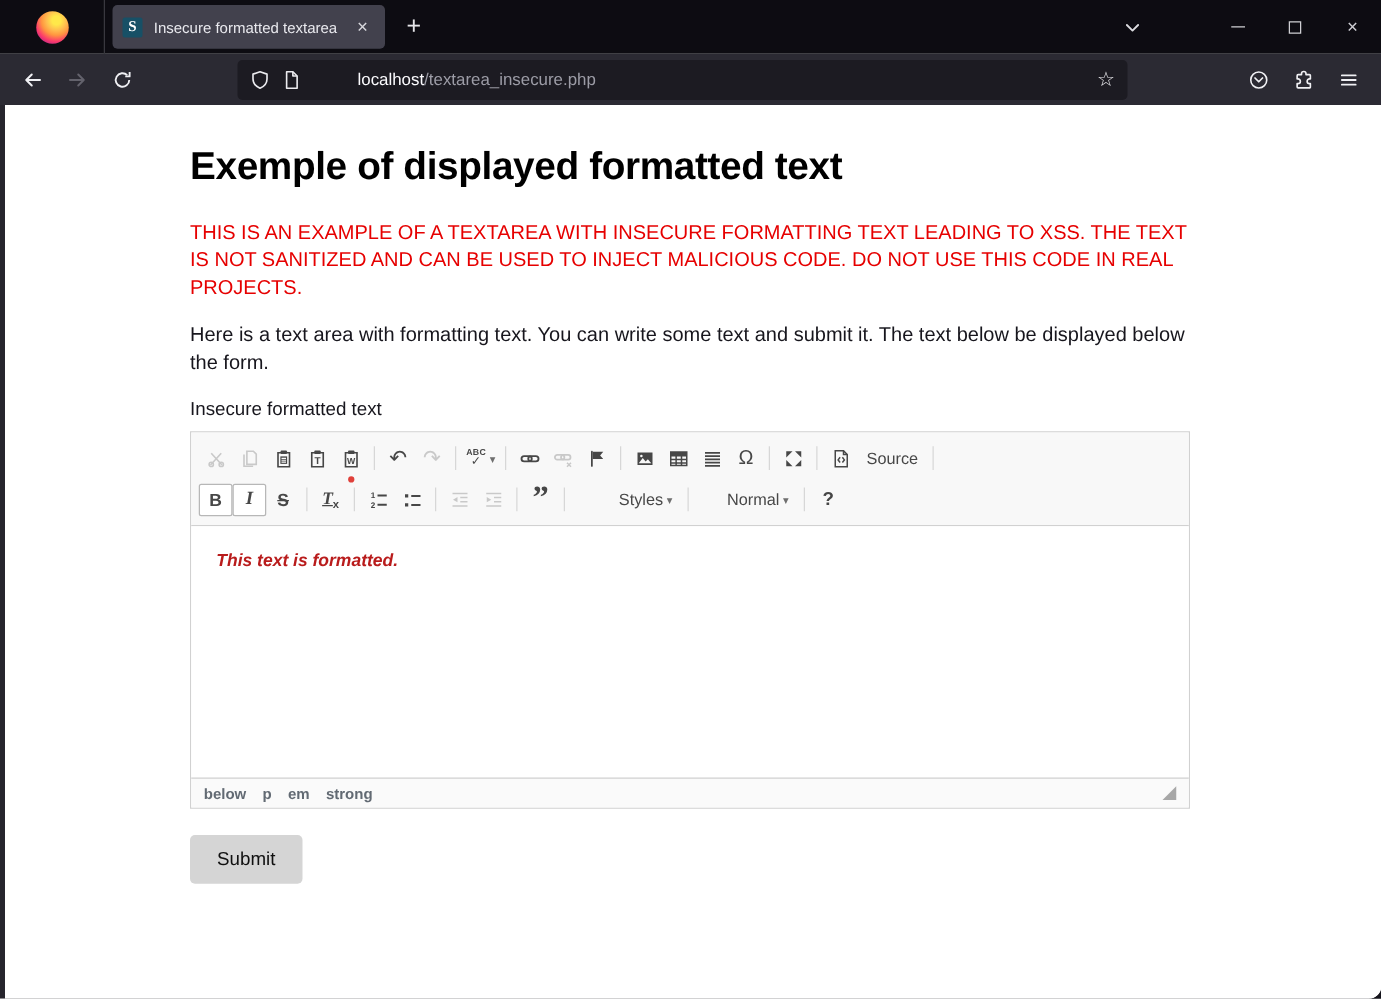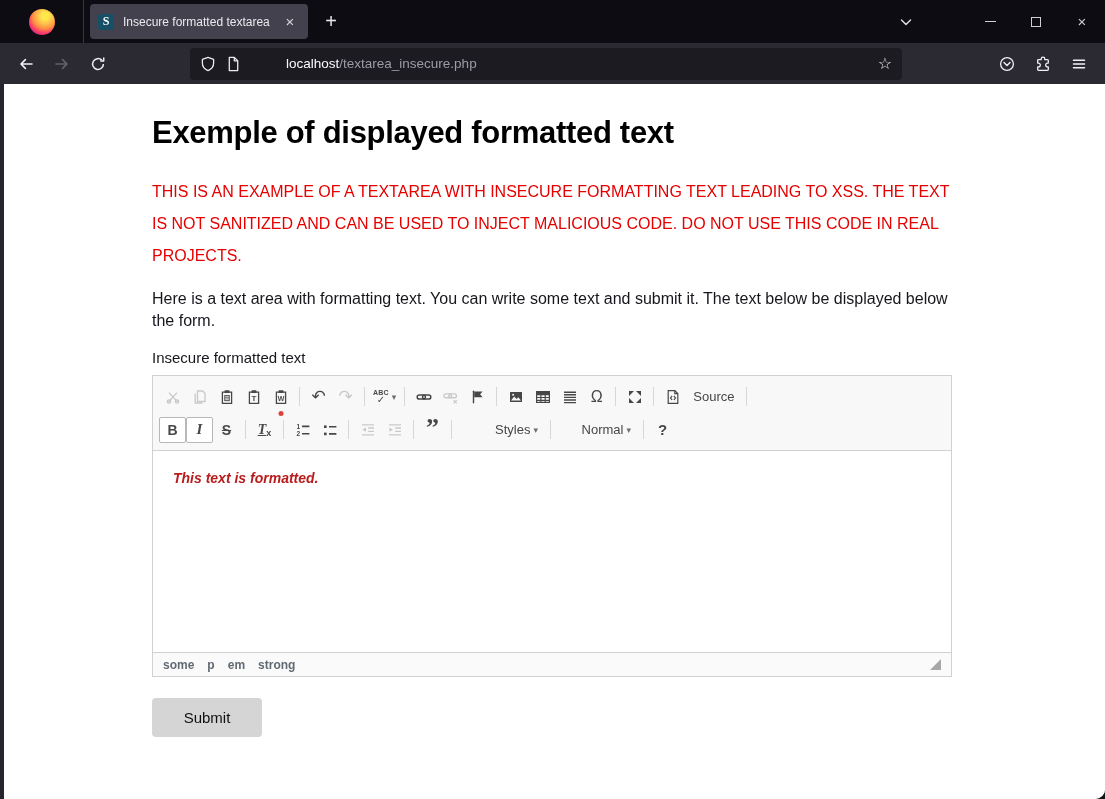--- a/index.html
+++ b/index.html
@@ -44,21 +44,21 @@
   .urlbar .ic { margin-right:9px; display:flex; color:#ebebef; }
   .url-text { font-size:13.5px; flex:1; white-space:nowrap; overflow:hidden; }
   .url-host { color:#fbfbfe;padding-left:36px; }
   .url-path { color:#9c9ca6; }
   .star { font-size:16px; color:#e8e8ec; margin-left:8px; }
   .nav-right { margin-left:auto; display:flex; }
 
   
   .main { flex:1; background:var(--page-bg,#fff); border-left:4px solid #26252d; padding:30px 0 0 148px; position:relative; }
   h1.page-title { margin:0 0 24px; font-size:31px; font-weight:700; color:#000; letter-spacing:-0.3px; line-height:38px; }
-  .warning { width:800px; margin:0 0 16px; color:var(--warning-red,#e60000); font-size:16px; line-height:32px; }
+  .warning { width:800px; margin:0 0 16px; color:var(--warning-red,#e60000); font-size:16px; line-height:22px; }
   .desc { width:800px; margin:0 0 16px; color:#17161d; font-size:16px; line-height:22px; }
   .field-label { font-size:15px; color:#17161d; line-height:20px; margin:0 0 7px; }
 
   
   .editor { width:800px; border:1px solid var(--editor-border,#d1d1d1); background:#fff; }
   .toolbar { background:var(--toolbar-bg,#f8f8f8); border-bottom:1px solid var(--editor-border,#d1d1d1); padding:4px 6px; }
   .tb-row { display:flex; align-items:center; height:33px; }
   .tbtn { min-width:27px; height:26px; padding:0 2px; display:flex; align-items:center; justify-content:center;
     color:#474747; border:1px solid transparent; border-radius:2px; position:relative; }
   .tbtn.on { background:#fff; border-color:#b7b7b7; }
@@ -83,21 +83,21 @@
   .combo { display:flex; align-items:center; justify-content:flex-end; height:26px; padding:0 7px; color:#474747; }
   .combo.w1 { width:88px; } .combo.w2 { width:82px; }
   .combo-label { font-size:13px; }
   .edit-area { height:201px; padding:19px 20px; background:#fff; }
   .formatted { margin:0; font-size:14px; font-weight:bold; font-style:italic; color:#b91c1c; }
   .statusbar { height:24px; border-top:1px solid var(--editor-border,#d1d1d1); background:#fafafa;
     display:flex; align-items:center; padding:0 10px; }
   .path-item { font-size:12px; font-weight:bold; color:#626a73; margin-right:13px; }
   .resize-handle { margin-left:auto; width:0; height:0; border-left:11px solid transparent; border-bottom:11px solid #a7a7a7; }
 
-  .submit { margin-top:21px; width:110px; height:39px; background:var(--submit-bg,#d5d5d5); border:none;
+  .submit { margin-top:21px; width:90px; height:39px; background:var(--submit-bg,#d5d5d5); border:none;
     border-radius:4px; font-size:15px; color:#101010; display:flex; align-items:center; justify-content:center;
     font-family:"Liberation Sans", sans-serif; }
 </style>
 </head>
 <body>
 
 <div class="window">
 
   <div class="titlebar">
     <div class="ff-area">
@@ -381,21 +381,21 @@
               <span class="fmt-help">?</span>
             </span>
         </div>
       </div>
 
       <div class="edit-area">
         <p class="formatted">This text is formatted.</p>
       </div>
 
       <div class="statusbar">
-        <span class="path-item">some</span>
+        <span class="path-item">below</span>
         <span class="path-item">p</span>
         <span class="path-item">em</span>
         <span class="path-item">strong</span>
         <span class="resize-handle"></span>
       </div>
     </div>
 
     <div class="submit">Submit</div>
   </div>
 </div>

